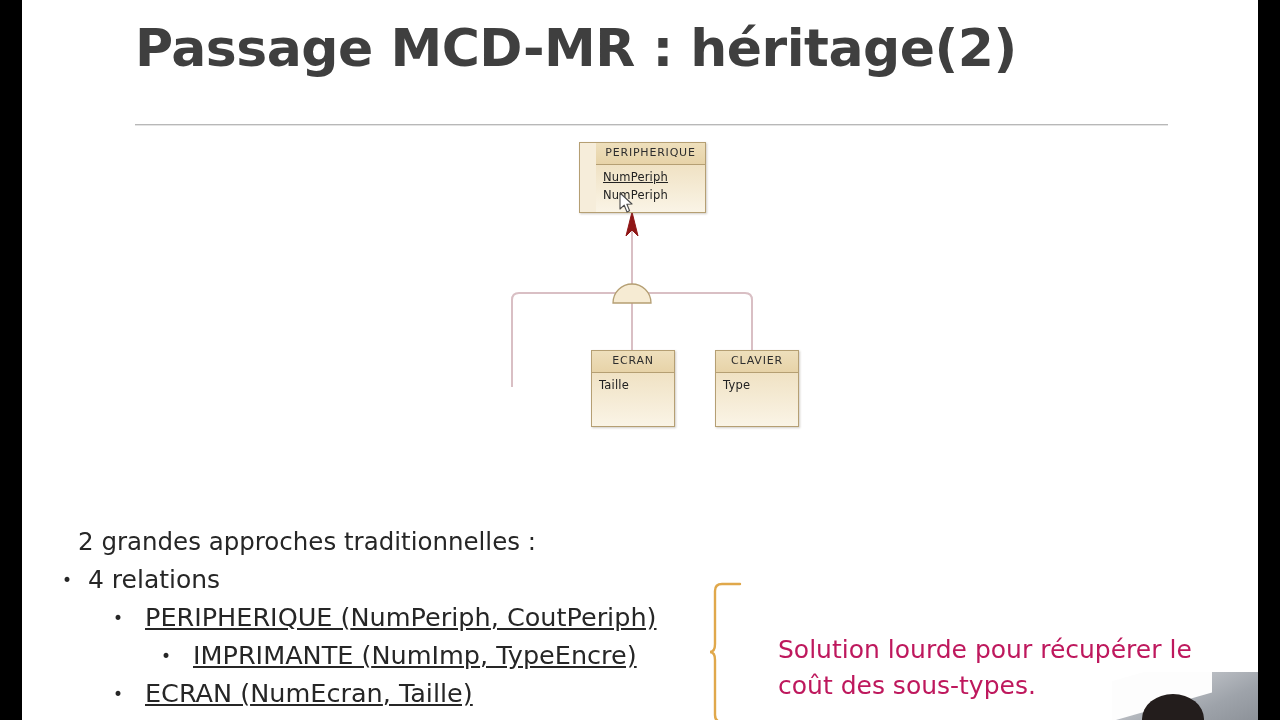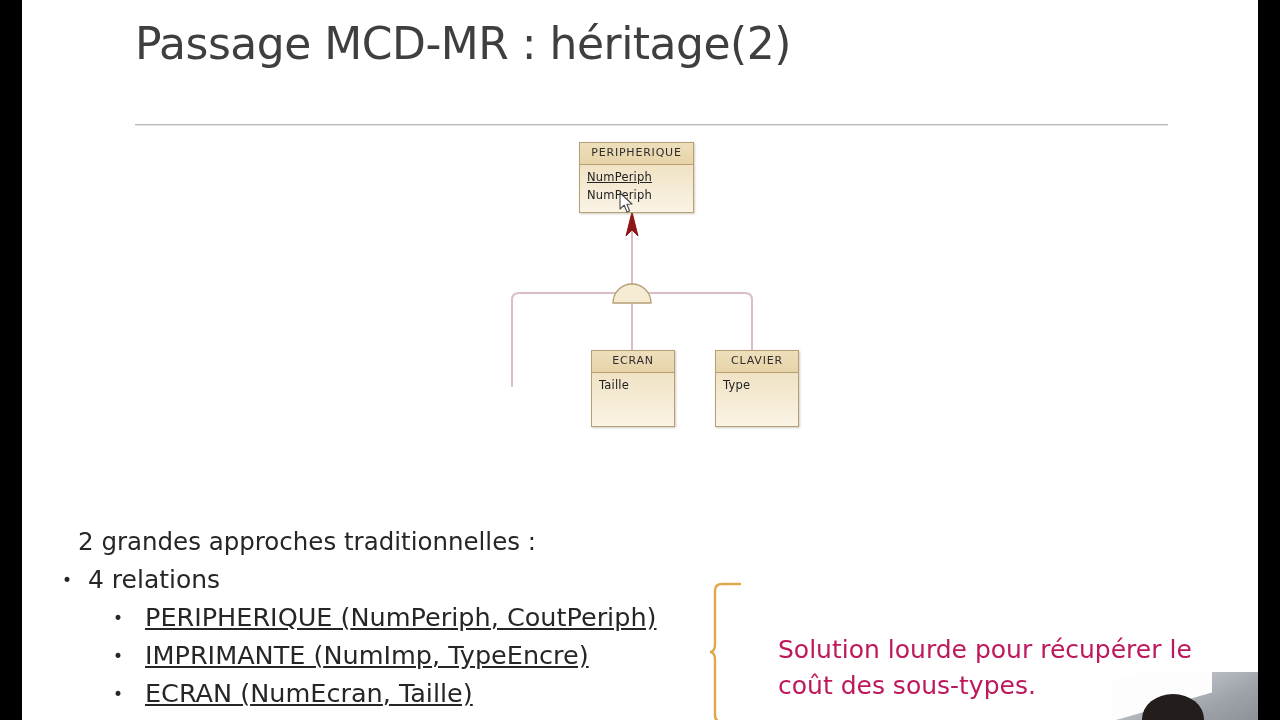--- a/index.html
+++ b/index.html
@@ -34,22 +34,22 @@
     overflow: hidden;
   }
 
   
   #title {
     position: absolute;
     left: 113px;            
     top: 22px;
     width: 1060px;
     font-family: "DejaVu Sans", sans-serif;
-    font-size: 44px;
-    font-weight: 400;
+    font-size: 52px;
+    font-weight: 700;
     line-height: 1.0;
     letter-spacing: -0.5px;
     color: #3f3f3f;
     white-space: nowrap;
   }
   #title-rule {
     position: absolute;
     left: 113px;            
     top: 124px;
     width: 1033px;
@@ -220,21 +220,21 @@
         <polygon points="610,212 604,236 610,230 616,236" fill="#8f1616" stroke="#8f1616" stroke-width="1"></polygon>
 
         <path d="M490,387 L490,300 Q490,293 497,293 L723,293 Q730,293 730,300 L730,387" stroke="#d9bfc4" stroke-width="2" fill="none"></path>
 
         <path d="M610,293 L610,387" stroke="#d9bfc4" stroke-width="2" fill="none"></path>
 
         <path d="M591,303 A19,19 0 0 1 629,303 Z" fill="#f6ebd3" stroke="#b59f73" stroke-width="1.3"></path>
       </svg>
     </div>
 
-    <div class="entity" style="left:557px; top:142px; width:115px; height:71px;">
+    <div class="entity" style="left:557px; top:142px; width:127px; height:71px;padding-left:16px;">
       <div class="ent-head">PERIPHERIQUE</div>
       <div class="ent-body">
         <div class="attr pk">NumPeriph</div>
         <div class="attr">NumPeriph</div>
       </div>
     </div>
 
 
     <div class="entity" style="left:569px; top:350px; width:84px; height:77px;">
       <div class="ent-head">ECRAN</div>
@@ -257,21 +257,21 @@
     <div class="txt" id="lead">2 grandes approches traditionnelles :</div>
 
     <div class="txt bullet1" style="top:565px;">
       <span class="dot">•</span><span>4 relations</span>
     </div>
 
     <div class="txt bullet2" style="top:602px;">
       <span class="dot">•</span><span>PERIPHERIQUE (</span><span class="u">NumPeriph</span><span>, CoutPeriph)</span>
     </div>
 
-    <div class="txt bullet2" style="top:640px;">
+    <div class="txt bullet2" style="top:640px;margin-left:48px;">
       <span class="dot">•</span><span>IMPRIMANTE (</span><span class="u">NumImp</span><span>, TypeEncre)</span>
     </div>
 
     <div class="txt bullet2" style="top:678px;">
       <span class="dot">•</span><span>ECRAN (</span><span class="u">NumEcran</span><span>, Taille)</span>
     </div>
 
     <div class="txt bullet2" style="top:716px;">
       <span>CLAVIER (</span><span class="u">NumClavier</span><span>, Type)</span>
     </div>

